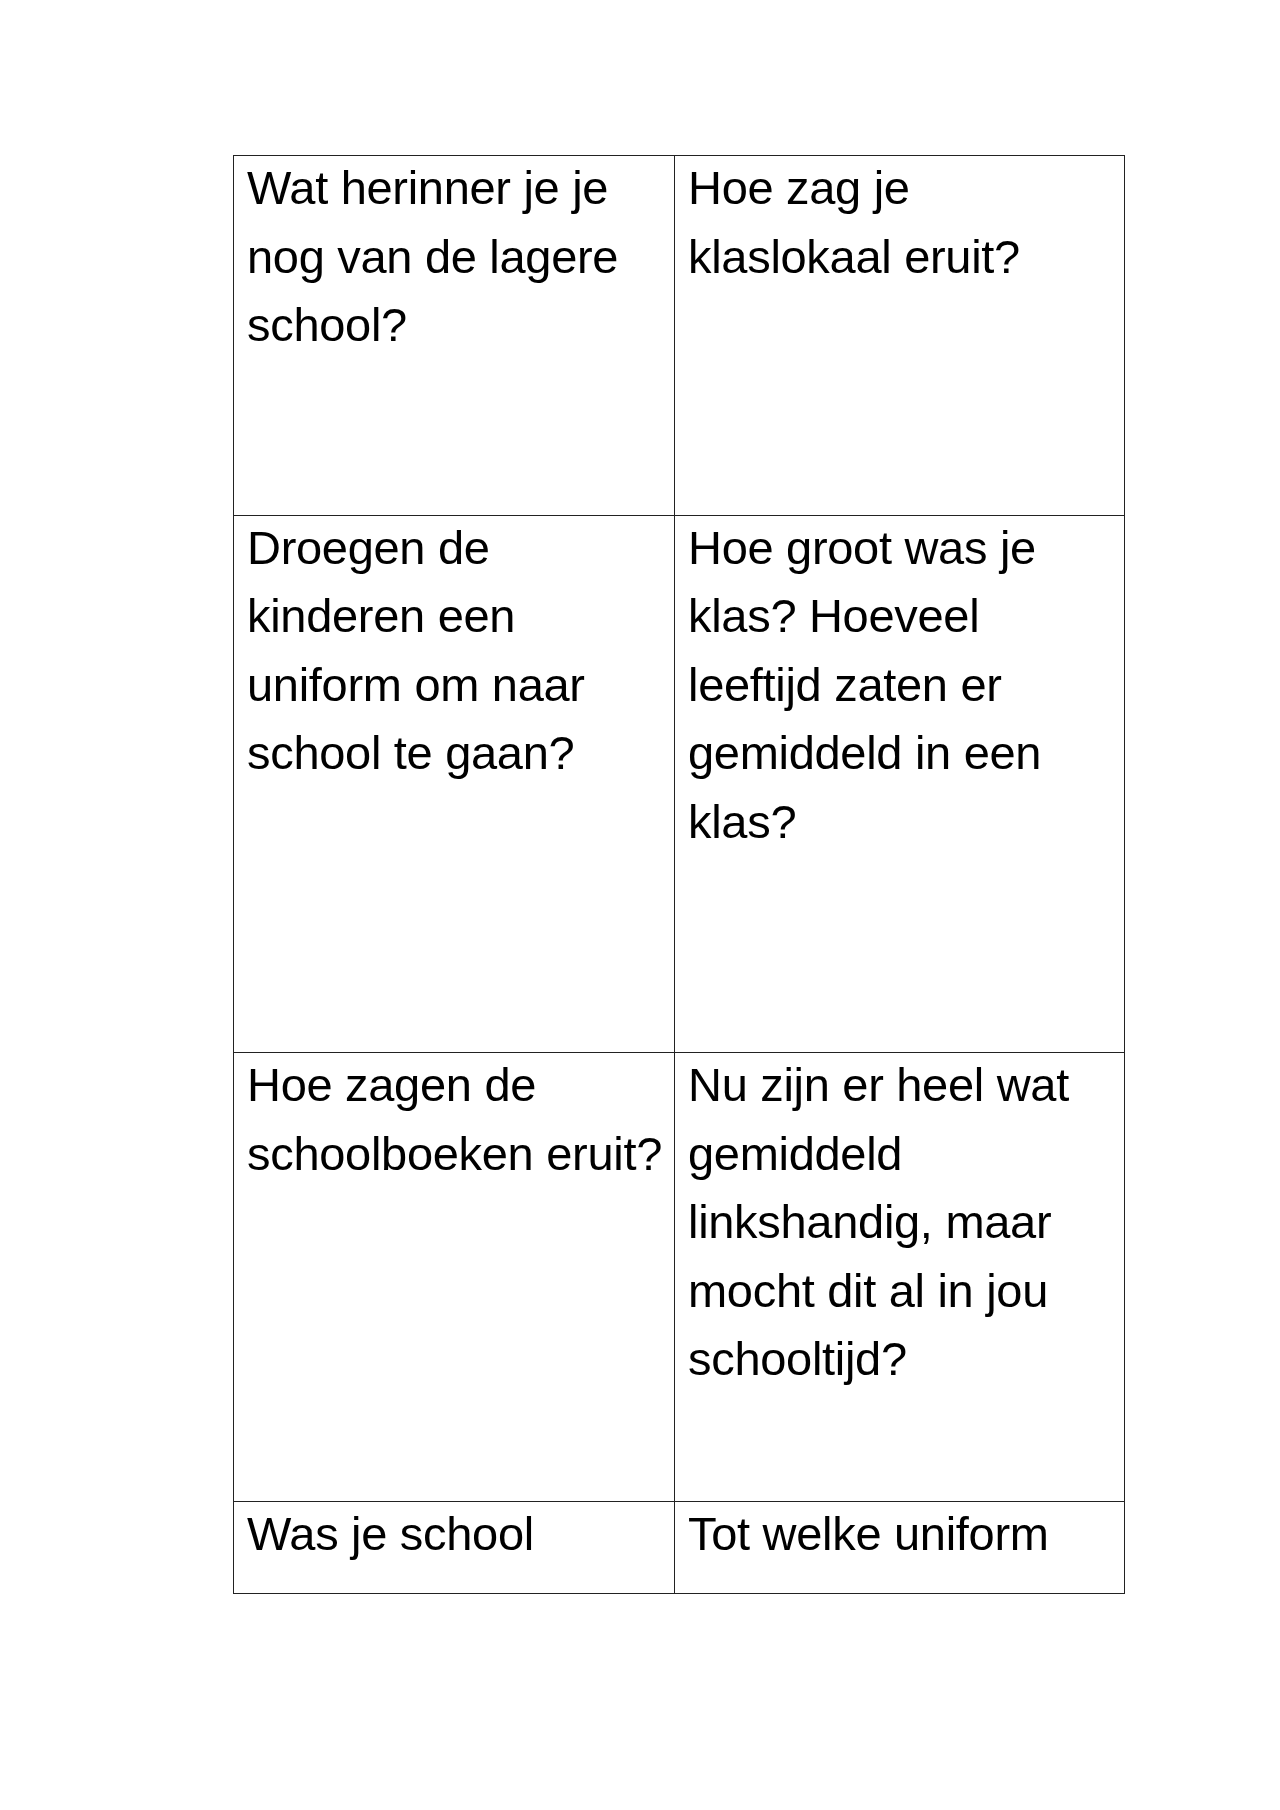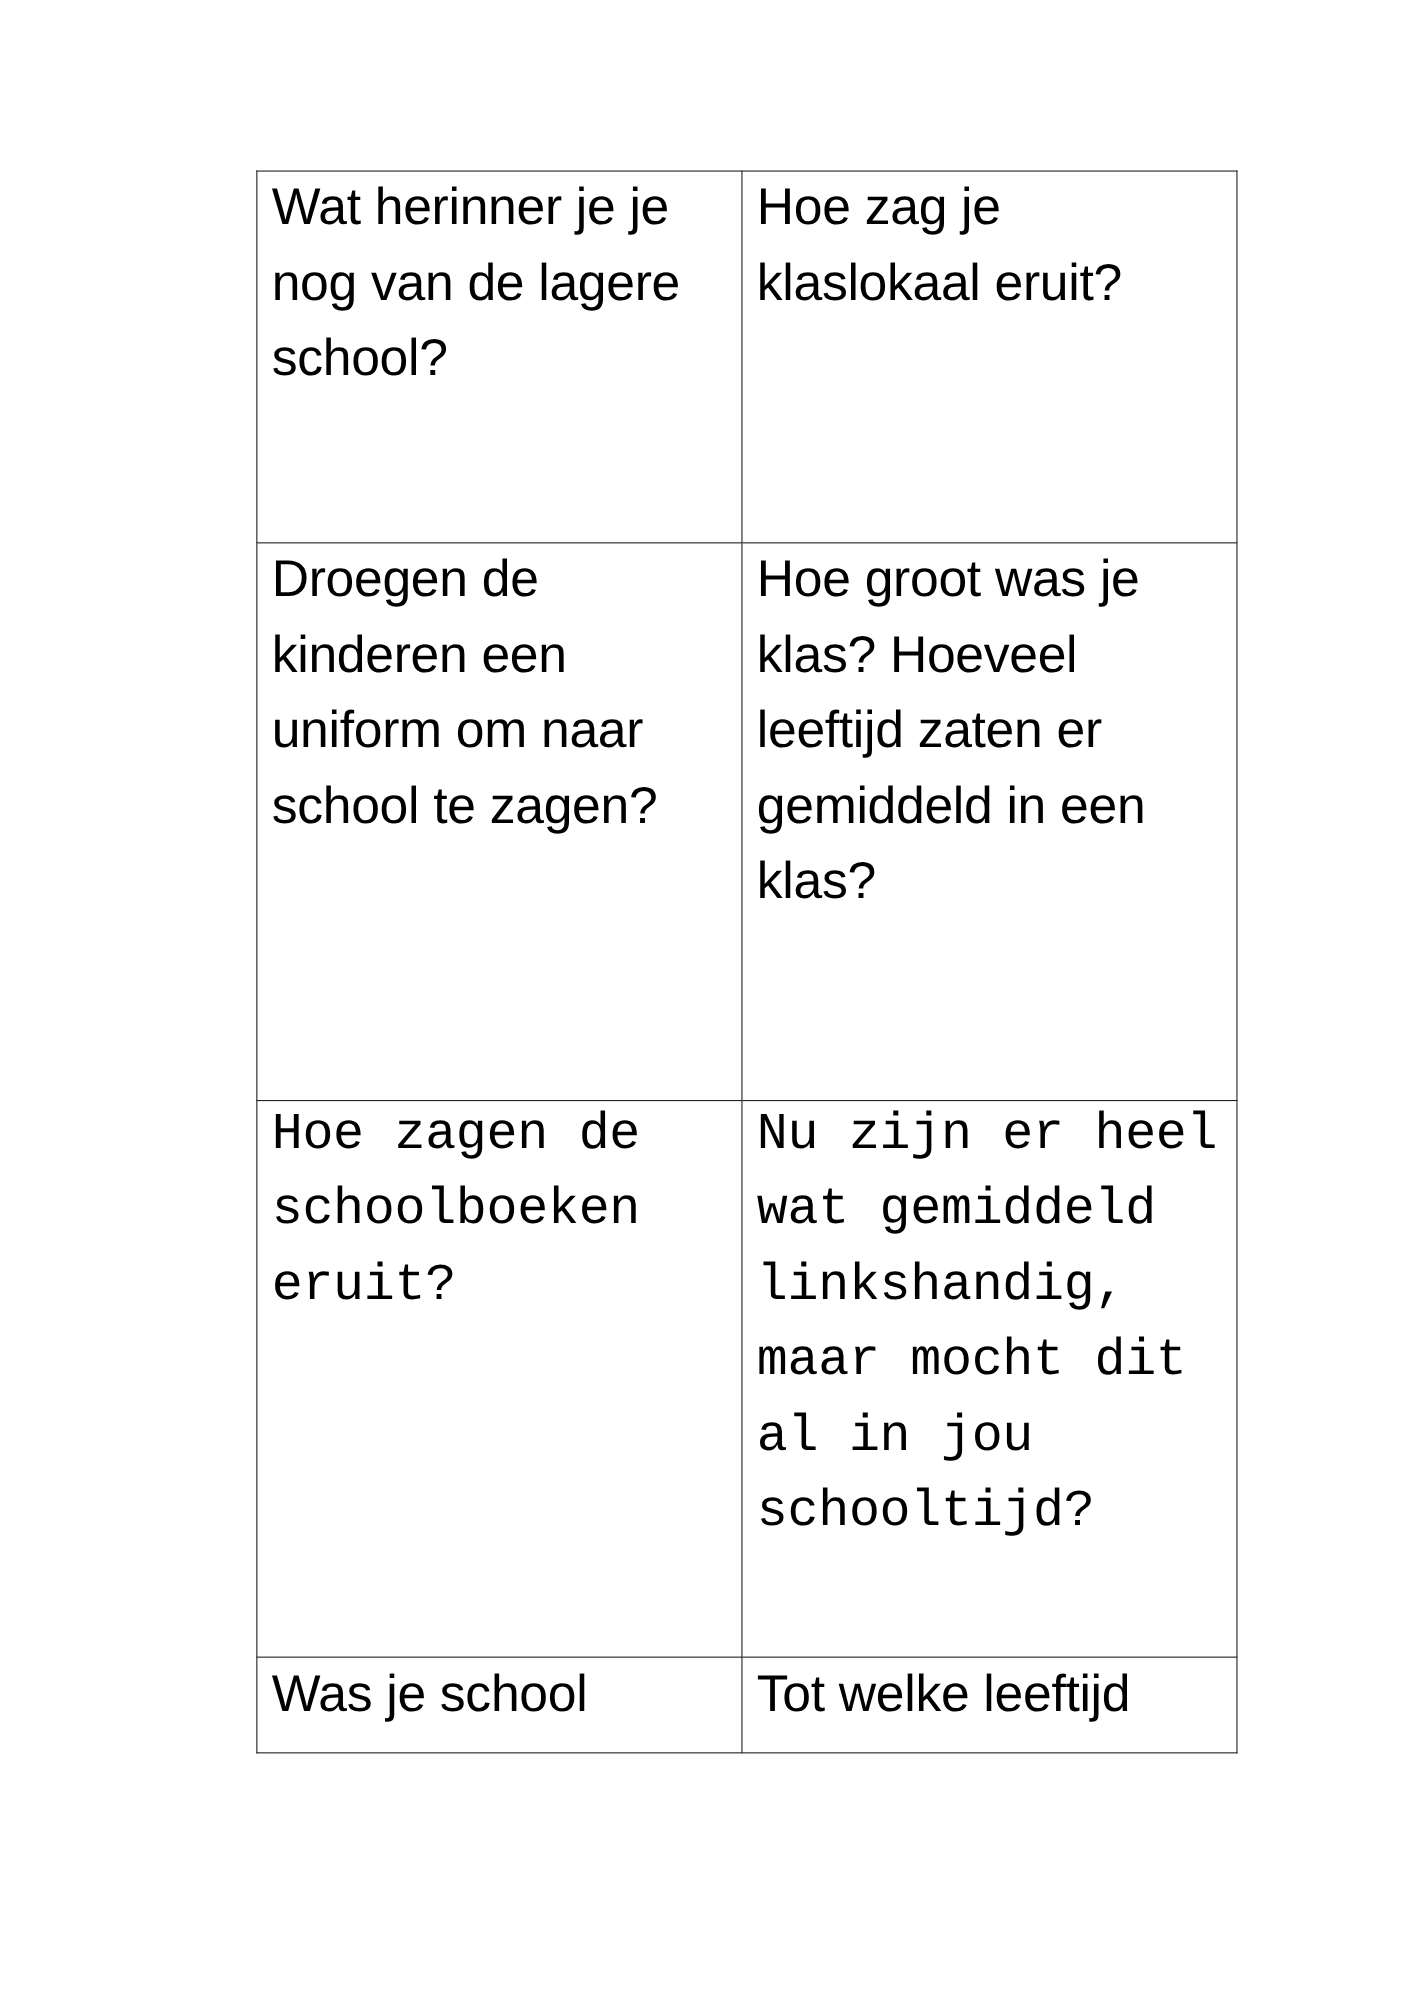--- a/index.html
+++ b/index.html
@@ -38,21 +38,21 @@
       line-height: 68.5px;
       overflow: hidden;
       box-sizing: border-box;
       letter-spacing: -0.3px;
     }
     .qtable col.c1 { width: 441px; }
     .qtable col.c2 { width: 450px; }
     .r1 { height: 274px; }
     .r2 { height: 410px; }
     .r3 { height: 343px; }
-    .r4 { height: 342px; font-family: Liberation Mono, monospace; }
+    .r4 { height: 342px; }
     .r5 { height: 70px; }
     .cell-text {
       display: block;
       margin-top: -2px;
     }
   </style>
 </head>
 <body>
 
 <div class="page">
@@ -65,37 +65,37 @@
       <tr class="r1">
         <td>
           <span class="cell-text">Wat herinner je je nog van de lagere school?</span>
         </td>
         <td>
           <span class="cell-text">Hoe zag je klaslokaal eruit?</span>
         </td>
       </tr>
       <tr class="r2">
         <td>
-          <span class="cell-text">Droegen de kinderen een uniform om naar school te zagen?</span>
+          <span class="cell-text">Droegen de kinderen een uniform om naar school te gaan?</span>
         </td>
         <td>
           <span class="cell-text">Hoe groot was je klas? Hoeveel leeftijd zaten er gemiddeld in een klas?</span>
         </td>
       </tr>
       <tr class="r4">
         <td>
           <span class="cell-text">Hoe zagen de schoolboeken eruit?</span>
         </td>
         <td>
           <span class="cell-text">Nu zijn er heel wat gemiddeld linkshandig, maar mocht dit al in jou schooltijd?</span>
         </td>
       </tr>
       <tr class="r5">
         <td>
           <span class="cell-text">Was je school</span>
         </td>
         <td>
-          <span class="cell-text">Tot welke leeftijd</span>
+          <span class="cell-text">Tot welke uniform</span>
         </td>
       </tr>
     </tbody>
   </table>
 </div>
 
 </body></html>

